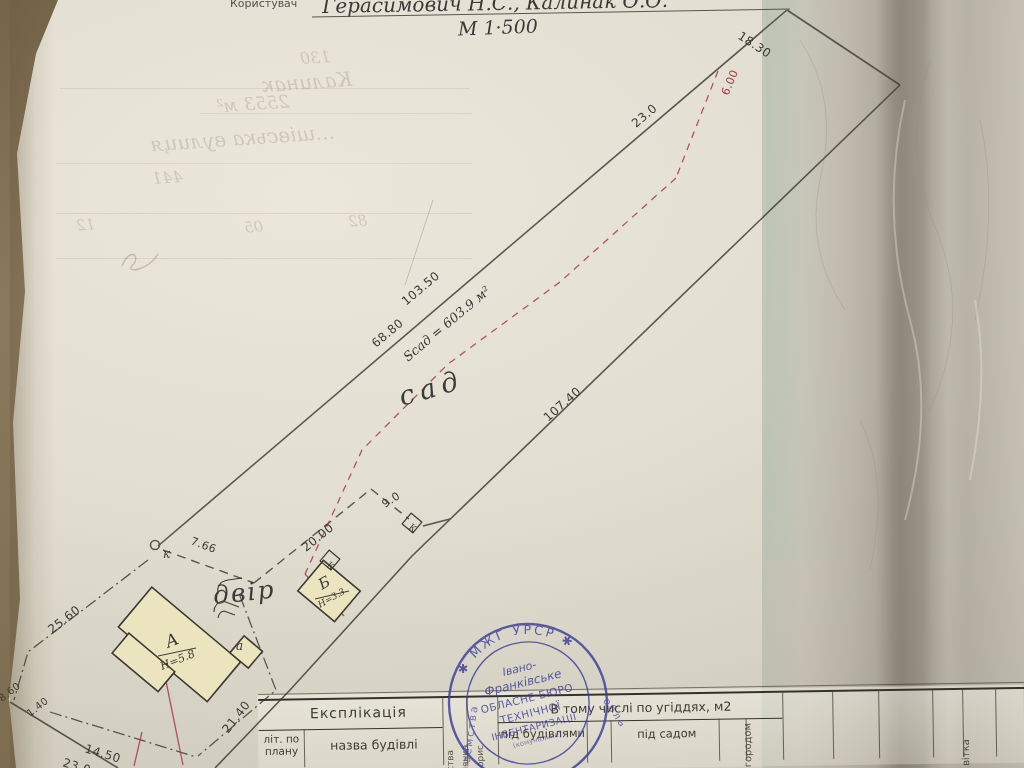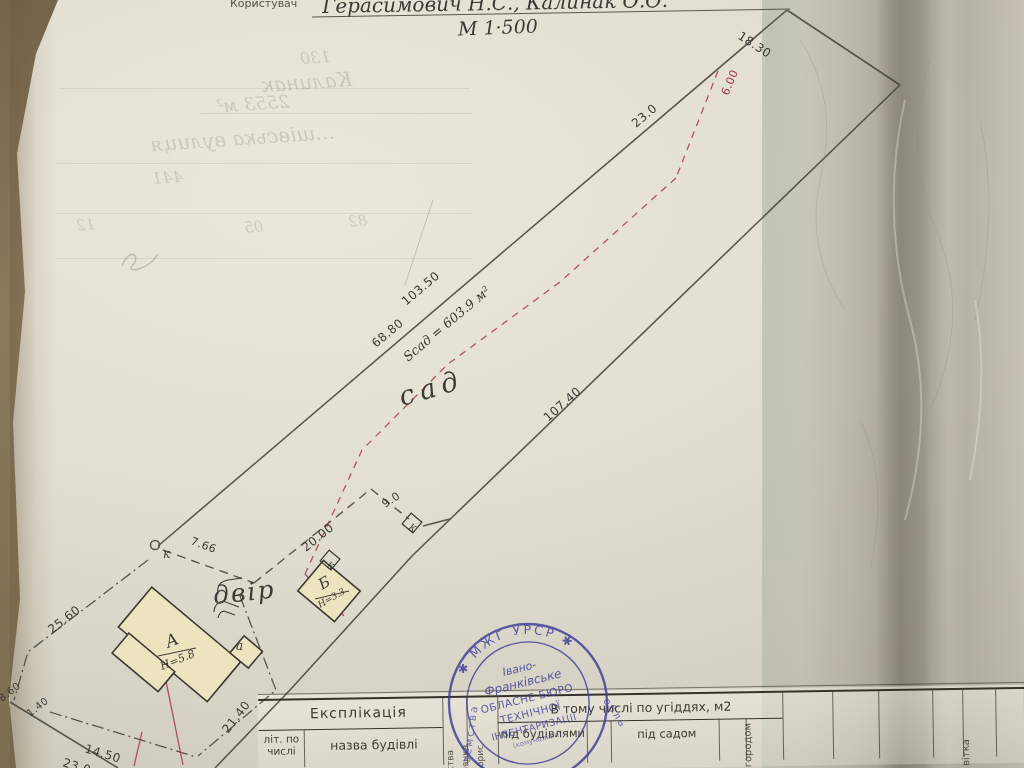--- a/index.html
+++ b/index.html
@@ -177,21 +177,21 @@
       <text x="320" y="608" font-size="9" transform="rotate(-30 320 608)">Н=3.3</text>
     </g>
   </svg>
 
   <div id="table">
     <div class="hline" style="left:0;top:6px;width:766px;height:1px;opacity:.6"></div>
     <div class="hline" style="left:0;top:11px;width:766px;height:2.4px"></div>
     <div class="hline" style="left:0;top:42px;width:184px;height:1px"></div>
     <div class="hline" style="left:239px;top:38px;width:285px;height:1px"></div>
     <div class="lbl" style="left:30px;top:18px;width:140px;font-size:14px;letter-spacing:1px">Експлікація</div>
-    <div class="lbl" style="left:1px;top:45px;width:43px;font-size:10.5px">літ. по числі</div>
+    <div class="lbl" style="left:1px;top:45px;width:43px;font-size:10.5px">літ. по плану</div>
     <div class="lbl" style="left:46px;top:52px;width:138px;font-size:12.5px">назва будівлі</div>
     <div class="lbl" style="left:239px;top:19px;width:287px;font-size:12.5px;white-space:nowrap">В тому числі по угіддях, м2</div>
     <div class="lbl" style="left:241px;top:44px;width:86px;font-size:11.5px">під будівлями</div>
     <div class="lbl" style="left:360px;top:46px;width:96px;font-size:11.5px">під садом</div>
     <div class="rot" style="left:494px;top:76px;font-size:10px">городом</div>
     <div class="rot" style="left:712px;top:78px;font-size:10px">вітка</div>
     <div class="rot" style="left:196px;top:76px;font-size:9px">ства</div>
     <div class="rot" style="left:211px;top:78px;font-size:9px">лянка</div>
     <div class="rot" style="left:226px;top:79px;font-size:9px">Корис</div>
     <div class="vline" style="left:45px;top:42px;height:38px"></div>

